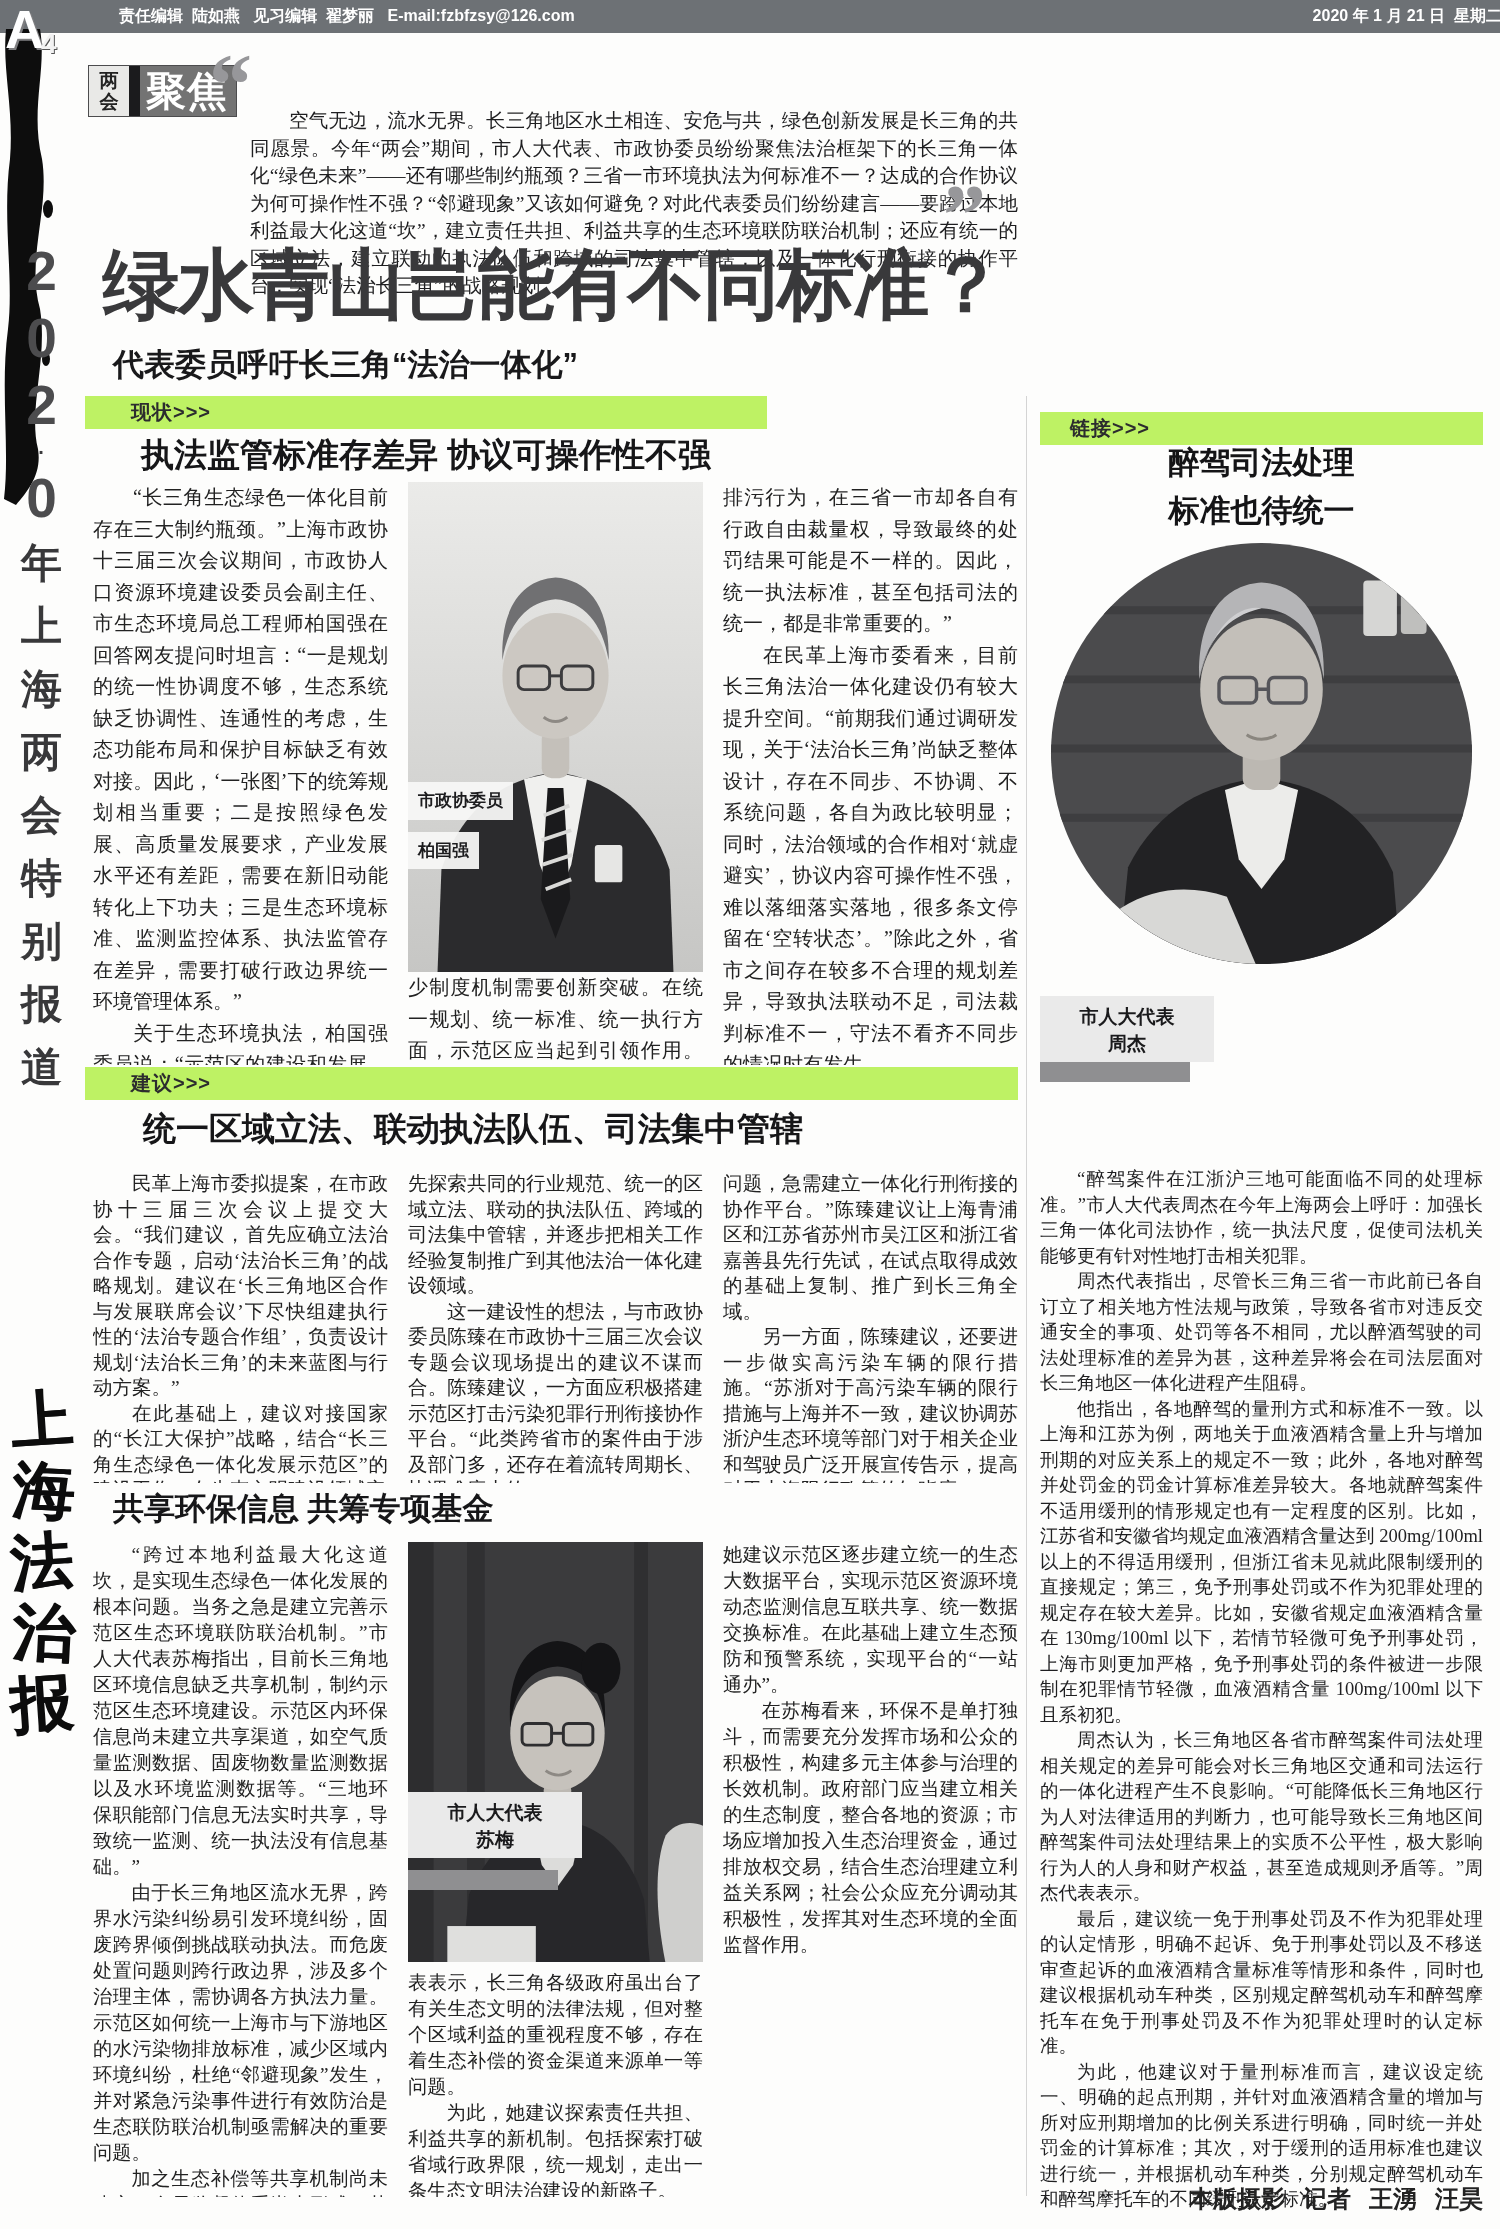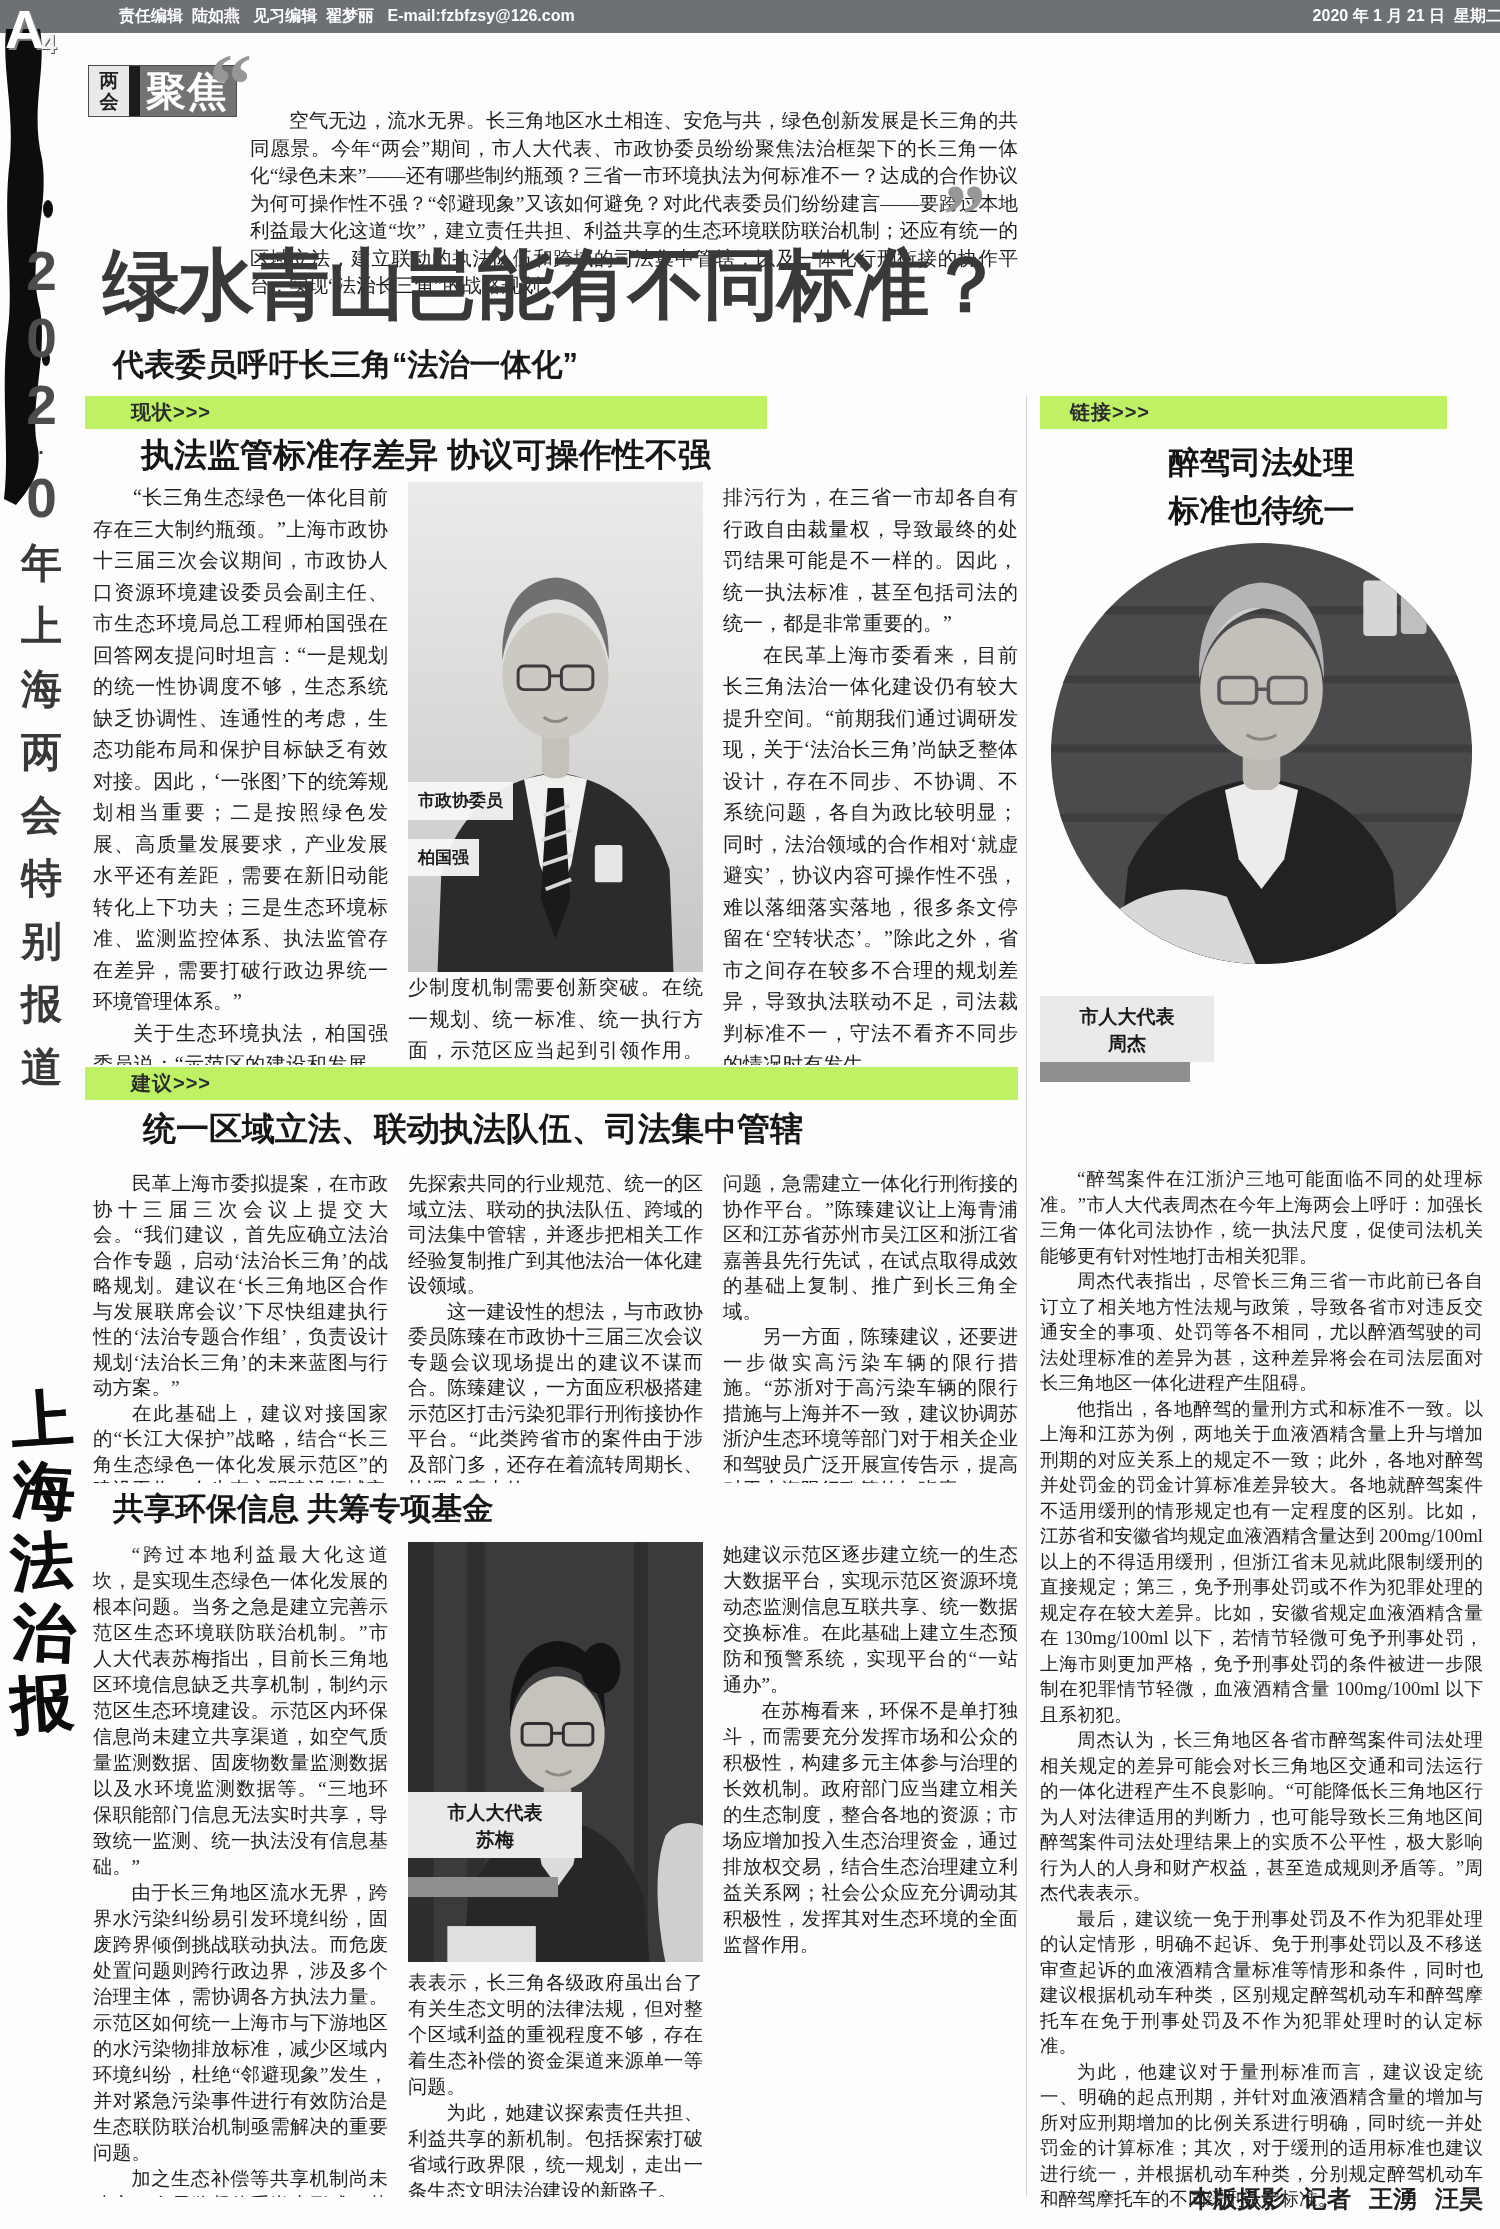--- a/index.html
+++ b/index.html
@@ -51,39 +51,39 @@
   .headline{position:absolute;left:0;top:203px;width:935px;text-align:center;
             font-family:"Liberation Sans","DejaVu Sans",sans-serif;font-weight:900;
             font-size:77px;letter-spacing:-2px;color:#39393b;line-height:96px;}
   .subhead{position:absolute;left:28px;top:311px;font-family:"Liberation Sans","DejaVu Sans",sans-serif;
            font-weight:900;font-size:31px;color:#19191b;}
   .secbar{position:absolute;height:33px;background:#bef264;
           font-family:"Liberation Sans","DejaVu Sans",sans-serif;}
   .secbar span{margin-left:46px;font-weight:bold;font-size:20px;line-height:33px;color:#2c2c2e;letter-spacing:1px;}
   .bar-status{left:0;top:363px;width:682px;}
   .bar-suggest{left:0;top:1034px;width:933px;}
-  .bar-link{left:0;top:0;width:407px;position:relative;}
+  .bar-link{left:0;top:16px;width:443px;position:relative;}
   .bar-link span{margin-left:30px;}
   .a-title{position:absolute;font-family:"Liberation Sans","DejaVu Sans",sans-serif;
            font-weight:900;color:#161618;}
   .t1{left:0;top:400px;width:682px;text-align:center;font-size:33px;}
   .t2{left:58px;top:1074px;font-size:33px;}
   .t3{left:28px;top:1455px;font-size:31px;}
   .cols{position:absolute;display:flex;gap:20px;text-align:justify;overflow:hidden;}
   .cols .col{flex:1;min-width:0;}
   .cols p{margin:0;}
   .cols p.p-ind{text-indent:2em;}
   .body1{left:8px;top:449px;width:925px;height:583px;font-size:20px;line-height:31.5px;color:#222;}
   .body2{left:8px;top:1138px;width:925px;height:312px;font-size:19.5px;line-height:25.5px;}
   .body3{left:8px;top:1509px;width:925px;height:655px;font-size:19.2px;line-height:26px;}
   .vrule{position:absolute;left:941px;top:363px;width:1px;height:1800px;background:#d4d4d4;}
   
   .photo1{position:relative;width:100%;height:490px;overflow:hidden;background:#dcdcda;}
   .photo3{position:relative;width:100%;height:420px;overflow:hidden;background:#3a3a3c;margin-bottom:8px;}
-  .cap-left{position:absolute;left:0;top:300px;display:flex;flex-direction:column;gap:19px;}
+  .cap-left{position:absolute;left:0;top:300px;display:flex;flex-direction:column;gap:12px;}
   .cap-chip{background:rgba(247,247,245,.95);color:#1c1c1e;font-family:"Liberation Sans",sans-serif;
             font-weight:bold;font-size:17px;padding:3px 10px;width:max-content;}
   .cap-stack{background:#eaeaea;width:150px;text-align:center;color:#1a1a1c;
              font-family:"Liberation Sans",sans-serif;font-weight:bold;font-size:19px;
              line-height:27px;padding:7px 12px 5px;}
   .cap-bar{width:150px;height:20px;background:#8f8f91;}
   
   .linkcol{position:absolute;left:955px;top:363px;width:443px;}
   .link-title{margin-top:10px;text-align:center;font-family:"Liberation Sans","DejaVu Sans",sans-serif;
               font-weight:900;font-size:31px;line-height:48px;color:#141416;}

